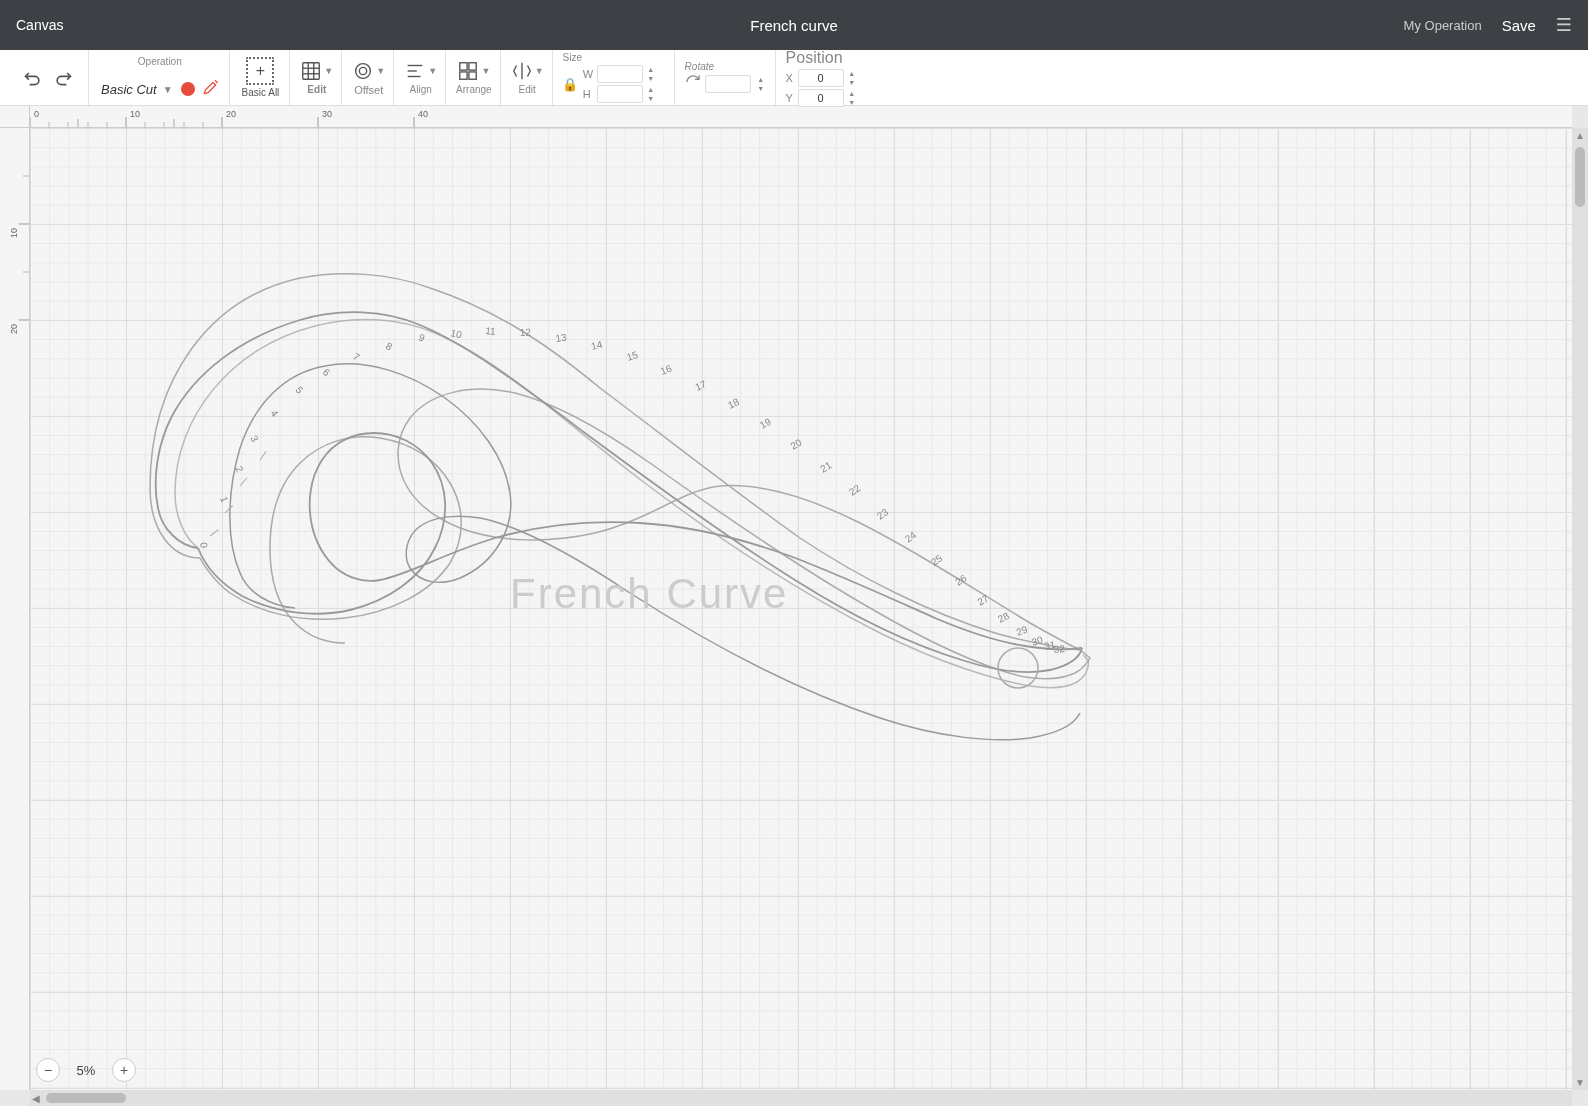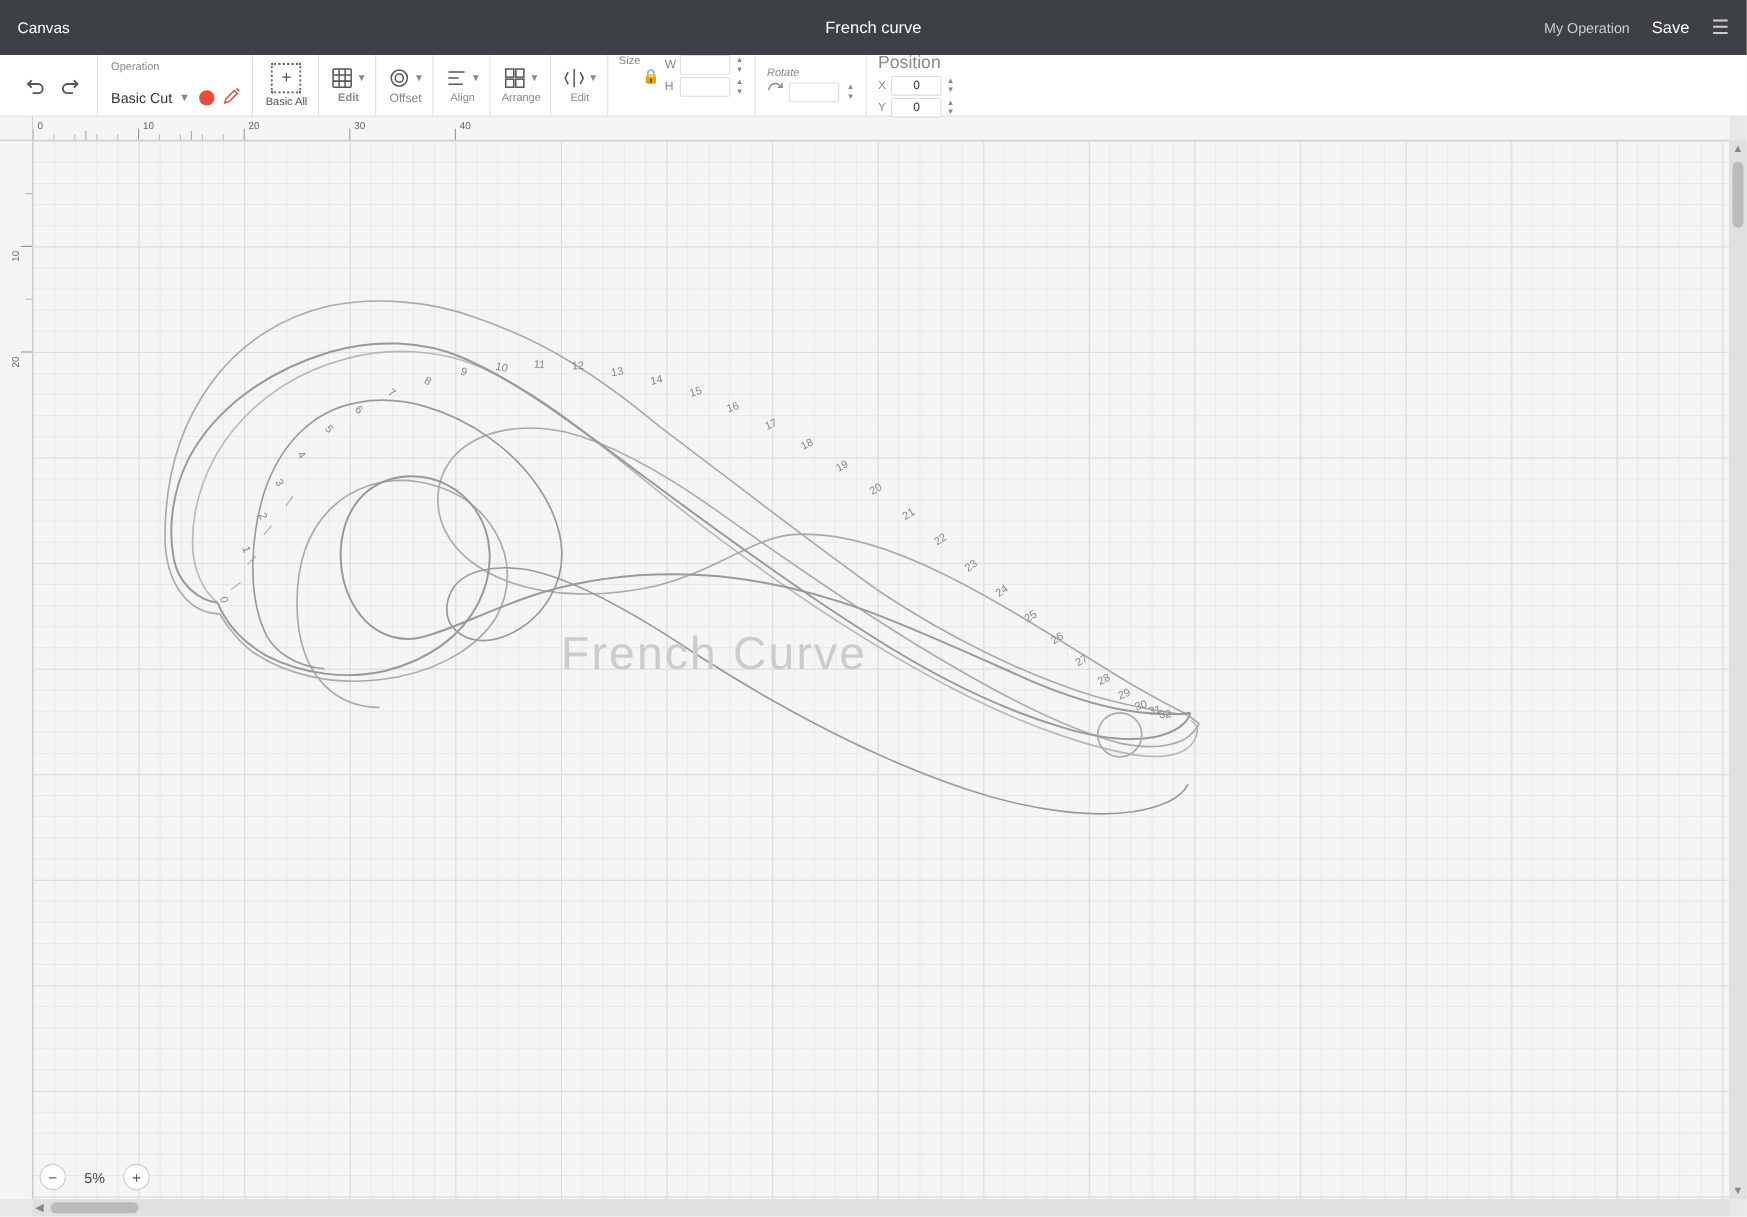--- a/index.html
+++ b/index.html
@@ -117,23 +117,23 @@
       </div>
       <div class="tb-icon-btn" title="Redo">
         <svg width="20" height="20" viewBox="0 0 24 24" fill="none" stroke="#555" stroke-width="2">
             <path d="M21 10H10a5 5 0 0 0 0 10h6"></path>
             <polyline points="21 10 17 6 21 10 17 14"></polyline>
           </svg>
       </div>
     </div>
   </div>
 
-  <div class="toolbar-section" style="padding:0 10px; flex-direction:column; align-items:flex-start; justify-content:center; gap:12px; min-width:110px;">
+  <div class="toolbar-section" style="padding:0 10px; flex-direction:column; align-items:center; justify-content:center; gap:12px; min-width:110px;">
     <span style="font-size:10px;color:#888;">Operation</span>
-    <div style="display:flex;align-items:center;gap:6px;">
+    <div style="display:flex;align-items:center;gap:6px;font-style:italic;">
       <span style="font-size:13px;color:#333;">Basic Cut</span>
       <span style="font-size:10px;color:#888;">▼</span>
       <div style="width:14px;height:14px;border-radius:50%;background:#e74c3c;margin-left:2px;"></div>
       <div style="margin-left:2px;">
         <svg width="16" height="16" viewBox="0 0 24 24" fill="none" stroke="#e74c3c" stroke-width="2">
             <line x1="18" y1="2" x2="22" y2="6"></line>
             <path d="M7.5 20.5 19 9l-4-4L3.5 16.5 2 22z"></path>
           </svg>
       </div>
     </div>
@@ -201,21 +201,21 @@
       <svg width="22" height="22" viewBox="0 0 24 24" fill="none" stroke="#555" stroke-width="1.5">
           <line x1="12" y1="3" x2="12" y2="21"></line>
           <path d="M6 6l-3 6 3 6"></path>
           <path d="M18 6l3 6-3 6"></path>
         </svg>
       <span style="font-size:9px;color:#888;">▼</span>
     </div>
     <span style="font-size:10px;color:#888;">Edit</span>
   </div>
 
-  <div class="toolbar-section" style="padding:0 8px; flex-direction:row; align-items:flex-start; justify-content:center; gap:2px; min-width:120px;">
+  <div class="toolbar-section" style="padding:0 8px; flex-direction:column; align-items:flex-start; justify-content:center; gap:2px; min-width:120px;">
     <span style="font-size:10px;color:#888;">Size</span>
     <div style="display:flex;align-items:center;gap:4px;">
       <span style="font-size:13px;color:#888;">🔒</span>
       <div style="display:flex;flex-direction:column;gap:2px;">
         <div style="display:flex;align-items:center;gap:2px;">
           <span style="font-size:11px;color:#888;width:12px;">W</span>
           <input type="text" style="width: 46px; height: 18px; border: 1px solid rgb(221, 221, 221); border-radius: 2px; font-size: 11px; text-align: center; color: rgb(51, 51, 51); padding: 0px 2px;" value="">
           <div style="display:flex;flex-direction:column;">
             <button style="width:12px;height:9px;font-size:7px;border:none;background:none;cursor:pointer;color:#888;display:flex;align-items:center;justify-content:center;padding:0;">▲</button>
             <button style="width:12px;height:9px;font-size:7px;border:none;background:none;cursor:pointer;color:#888;display:flex;align-items:center;justify-content:center;padding:0;">▼</button>

